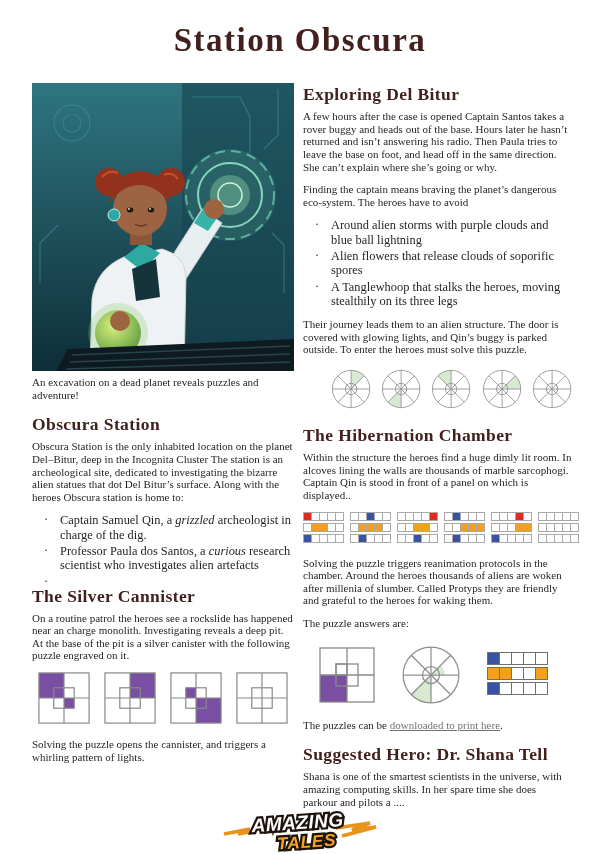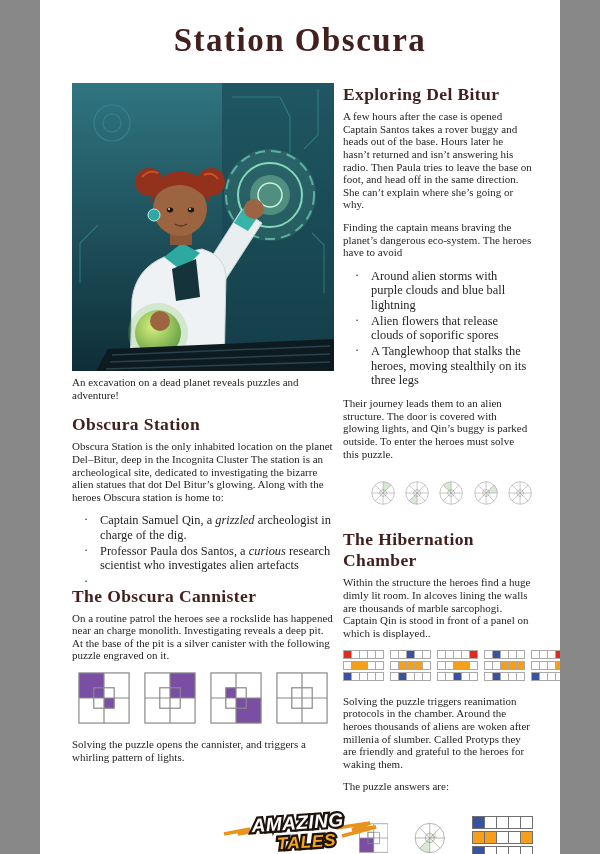--- a/index.html
+++ b/index.html
@@ -1,16 +1,16 @@
 <!DOCTYPE html>
 <html><head>
 <meta charset="utf-8">
 <style>
   html,body{margin:0;padding:0;background:#888;}
-  .page{position:relative;width:520px;height:854px;margin:0 auto;background:#ffffff;
+  .page{position:relative;width:600px;height:854px;margin:0 auto;background:#ffffff;
         font-family:"Liberation Serif",serif;color:#211f1e;overflow:hidden;}
   h1.title{font-size:33px;font-weight:700;color:#42201e;text-align:center;
            margin:22px 0 24px;letter-spacing:1.5px;font-family:"Liberation Serif",serif;}
   .cols{display:flex;padding:0 28px 0 32px;gap:9px;}
   .col-left{flex:0 0 262px;}
   .col-right{flex:1 1 auto;min-width:0;}
   h2.sec{font-size:17.5px;font-weight:700;color:#42201e;margin:13px 0 5px;letter-spacing:.4px;}
   p{margin:0 0 10px;font-size:11px;line-height:1.15;}
   .caption{margin:5px 0 10px;}
   ul.blist{list-style:none;margin:2px 0 10px;padding:0 0 0 10px;font-size:12.4px;line-height:1.15;}
@@ -103,28 +103,28 @@
             <line x1="40" y1="272" x2="258" y2="263"></line>
             <line x1="38" y1="279" x2="258" y2="271"></line>
             <line x1="34" y1="286" x2="258" y2="279"></line>
           </g>
         </svg>
       </div>
 
       <p class="caption">An excavation on a dead planet reveals puzzles and adventure!</p>
 
       <h2 class="sec">Obscura Station</h2>
-      <p>Obscura Station is the only inhabited location on the planet Del–Bitur, deep in the Incognita Cluster The station is an archeological site, dedicated to investigating the bizarre alien statues that dot Del Bitur’s glowing. Along with the heroes Obscura station is home to:</p>
+      <p>Obscura Station is the only inhabited location on the planet Del–Bitur, deep in the Incognita Cluster The station is an archeological site, dedicated to investigating the bizarre alien statues that dot Del Bitur’s surface. Along with the heroes Obscura station is home to:</p>
       <ul class="blist" id="crew-list">
           <li><span class="blt">·</span><span>Captain Samuel Qin, a <em>grizzled</em> archeologist in charge of the dig.</span></li>
           <li><span class="blt">·</span><span>Professor Paula dos Santos, a <em>curious</em> research scientist who investigates alien artefacts</span></li>
           <li><span class="blt">·</span></li>
         </ul>
 
-      <h2 class="sec">The Obscura Cannister</h2>
+      <h2 class="sec">The Silver Cannister</h2>
       <p>On a routine patrol the heroes see a rockslide has happened near an charge monolith. Investigating reveals a deep pit. At the base of the pit is a silver canister with the following puzzle engraved on it.</p>
       <div class="tile-row" id="cannister-tiles">
           <svg width="52" height="52" viewBox="0 0 56 56">
             <rect x="1" y="1" width="27" height="27" fill="#7a4ea3"></rect>
             <rect x="28" y="28" width="11" height="11" fill="#7a4ea3"></rect>
             <g stroke="#8a8a8a" stroke-width="1.3" fill="none">
               <rect x="1" y="1" width="54" height="54"></rect>
               <line x1="28" y1="1" x2="28" y2="55"></line>
               <line x1="1" y1="28" x2="55" y2="28"></line>
               <rect x="17" y="17" width="22" height="22"></rect>

